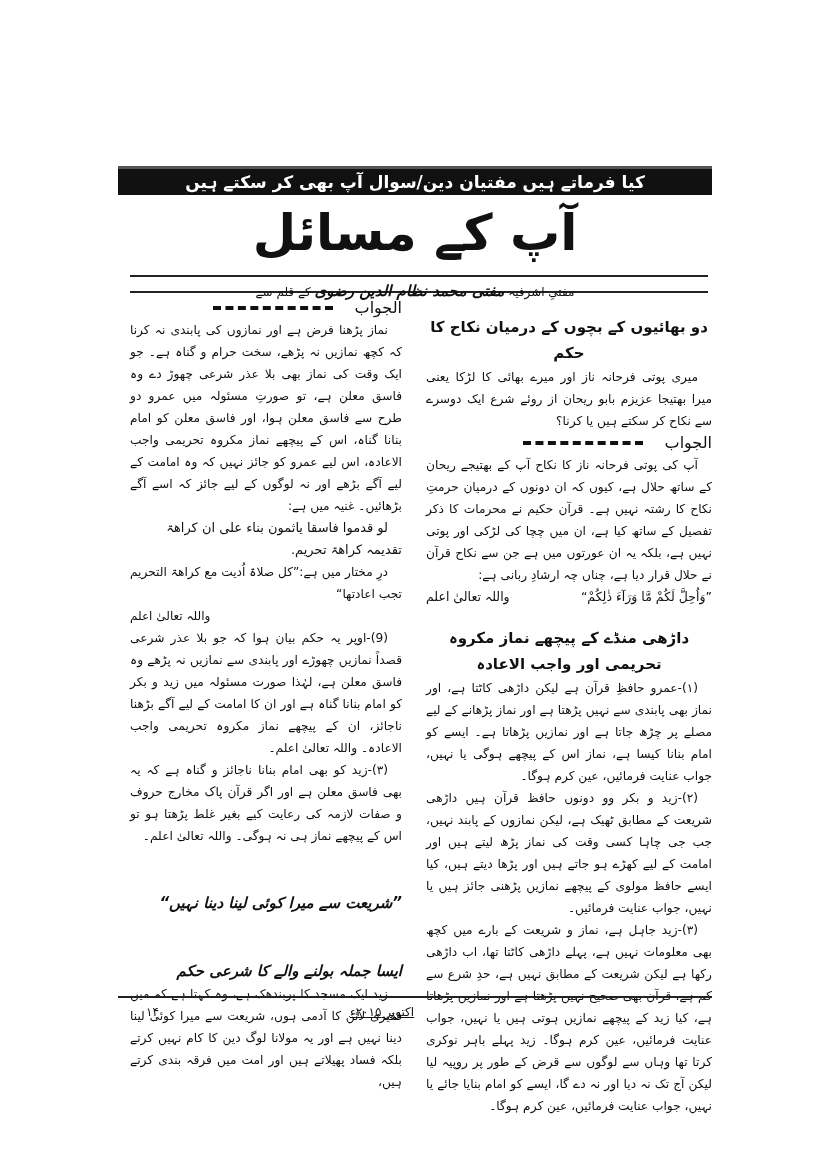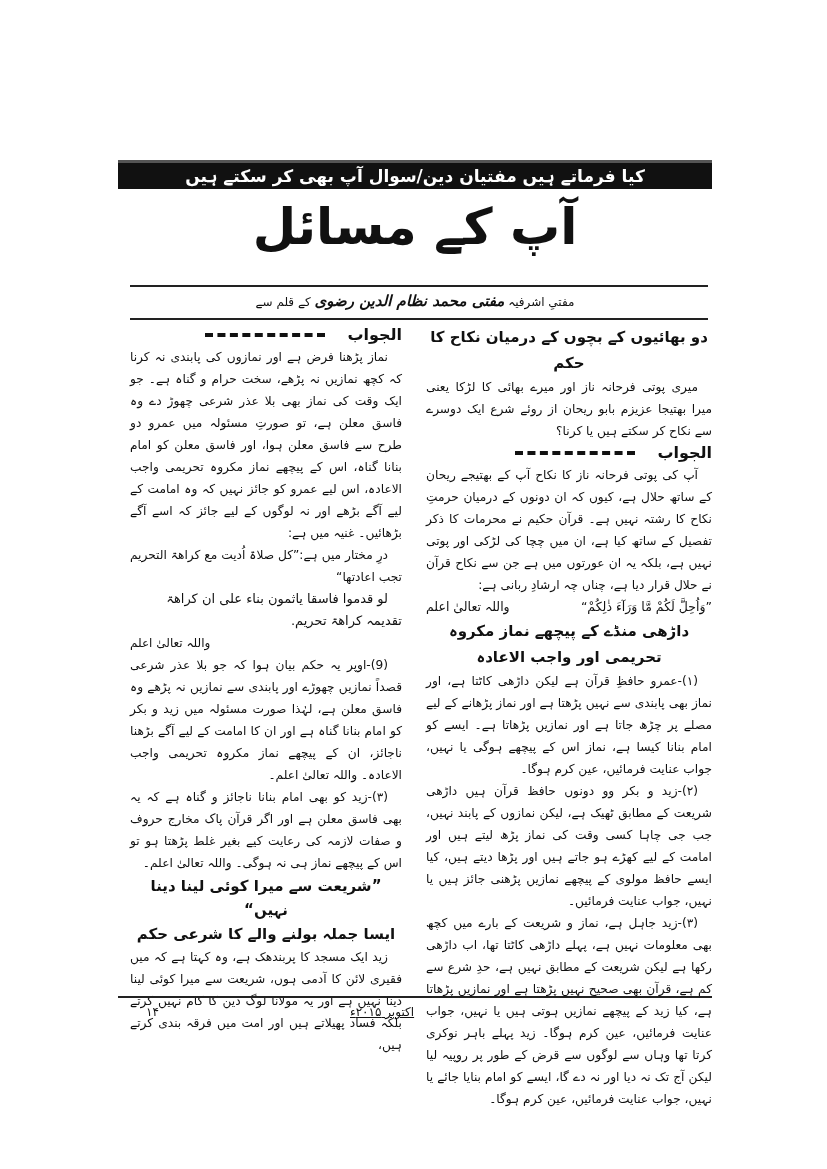--- a/index.html
+++ b/index.html
@@ -1,41 +1,41 @@
 <!DOCTYPE html>
 <html><head>
 <meta charset="utf-8">
 <style>
   html, body { margin: 0; padding: 0; background: #ffffff; }
   body { width: 827px; height: 1169px; position: relative; overflow: hidden;
          font-family: "DejaVu Sans", sans-serif; color: #111; }
-  .page { position: absolute; left: 118px; top: 160px; width: 594px; }
+  .page { position: absolute; left: 118px; top: 166px; width: 594px; }
   .topbar { height: 26px; background: #111; border-top: 3px solid #555;
             color: #fff; direction: rtl; text-align: center; font-weight: bold;
             font-size: 17px; line-height: 26px; }
   .main-title { direction: rtl; text-align: center; font-weight: bold; font-size: 50px;
-                line-height: 76px; height: 96px; letter-spacing: 1px; }
+                line-height: 76px; height: 80px; letter-spacing: 1px; }
   .rule { height: 2px; background: #222; margin: 0 4px 0 12px; }
-  .byline { direction: rtl; text-align: center; height: 31px; line-height: 29px;
+  .byline { direction: rtl; text-align: center; height: 14px; line-height: 29px;
             font-size: 12px; }
   .byline .name { font-weight: bold; font-size: 15px; font-style: italic; }
   .cols { position: relative; height: 680px; }
   .col { position: absolute; top: 4px; direction: rtl; text-align: justify;
          font-size: 12.2px; line-height: 22px; }
   .col.right { right: 0; width: 286px; }
   .col.left { left: 12px; width: 272px; }
-  .h-sec { font-weight: bold; font-size: 15px; text-align: center; line-height: 26px; }
-  .h-answer { font-weight: bold; font-size: 16px; line-height: 22px; text-align: right;
+  .h-sec { font-weight: bold; font-size: 15px; text-align: center; line-height: 26px; margin-top: 17px; }
+  .h-answer { font-weight: normal; font-size: 16px; line-height: 22px; text-align: right;
               display: flex; align-items: center; gap: 20px; }
   .dash { flex: 0 0 auto; width: 120px; height: 0; border-top: 4px dashed #111; margin-right: 2px; }
   .para { margin: 0; text-indent: 14px; }
   .arabic { text-align: right; font-size: 13px; }
   .quote-line { display: flex; justify-content: space-between; font-size: 12.5px; }
   .closing { text-align: left; font-size: 12px; }
-  .h-left { font-weight: bold; font-size: 15px; text-align: center; line-height: 24px; }
+  .h-left { font-weight: bold; font-style: italic; font-size: 15px; text-align: right; line-height: 24px; margin-top: 44px; }
   .footer-rule { position: absolute; left: 118px; width: 594px; top: 996px; height: 2px; background: #222; }
   .footer { position: absolute; left: 118px; width: 594px; top: 1000px; height: 24px;
             font-size: 12px; line-height: 24px; }
   .footer .pub { position: absolute; right: 8px; direction: rtl; }
   .footer .date { position: absolute; left: 232px; direction: rtl; text-decoration: underline; }
   .footer .pnum { position: absolute; left: 28px; }
 </style>
 </head>
 <body>
 
@@ -68,22 +68,22 @@
       <p class="para">(۲)-زید و بکر وو دونوں حافظ قرآن ہیں داڑھی شریعت کے مطابق ٹھیک ہے، لیکن نمازوں کے پابند نہیں، جب جی چاہا کسی وقت کی نماز پڑھ لیتے ہیں اور امامت کے لیے کھڑے ہو جاتے ہیں اور پڑھا دیتے ہیں، کیا ایسے حافظ مولوی کے پیچھے نمازیں پڑھنی جائز ہیں یا نہیں، جواب عنایت فرمائیں۔</p>
       <p class="para">(۳)-زید جاہل ہے، نماز و شریعت کے بارے میں کچھ بھی معلومات نہیں ہے، پہلے داڑھی کاٹتا تھا، اب داڑھی رکھا ہے لیکن شریعت کے مطابق نہیں ہے، حدِ شرع سے کم ہے، قرآن بھی صحیح نہیں پڑھتا ہے اور نمازیں پڑھاتا ہے، کیا زید کے پیچھے نمازیں ہوتی ہیں یا نہیں، جواب عنایت فرمائیں، عین کرم ہوگا۔ زید پہلے باہر نوکری کرتا تھا وہاں سے لوگوں سے قرض کے طور پر روپیہ لیا لیکن آج تک نہ دیا اور نہ دے گا، ایسے کو امام بنایا جائے یا نہیں، جواب عنایت فرمائیں، عین کرم ہوگا۔</p>
     </div>
 
     <div class="col left">
       <div class="h-answer">
         <span>الجواب</span>
         <span class="dash"></span>
       </div>
       <p class="para">نماز پڑھنا فرض ہے اور نمازوں کی پابندی نہ کرنا کہ کچھ نمازیں نہ پڑھے، سخت حرام و گناہ ہے۔ جو ایک وقت کی نماز بھی بلا عذر شرعی چھوڑ دے وہ فاسق معلن ہے، تو صورتِ مسئولہ میں عمرو دو طرح سے فاسق معلن ہوا، اور فاسق معلن کو امام بنانا گناہ، اس کے پیچھے نماز مکروہ تحریمی واجب الاعادہ، اس لیے عمرو کو جائز نہیں کہ وہ امامت کے لیے آگے بڑھے اور نہ لوگوں کے لیے جائز کہ اسے آگے بڑھائیں۔ غنیہ میں ہے:</p>
+      <p class="para arabic">لو قدموا فاسقا یاثمون بناء علی ان کراھۃ تقدیمہ کراھۃ تحریم.</p>
       <p class="para">درِ مختار میں ہے:”کل صلاۃ اُدیت مع کراھۃ التحریم تجب اعادتھا“</p>
-      <p class="para arabic">لو قدموا فاسقا یاثمون بناء علی ان کراھۃ تقدیمہ کراھۃ تحریم.</p>
       <div class="closing">واللہ تعالیٰ اعلم</div>
       <p class="para">(9)-اوپر یہ حکم بیان ہوا کہ جو بلا عذر شرعی قصداً نمازیں چھوڑے اور پابندی سے نمازیں نہ پڑھے وہ فاسق معلن ہے، لہٰذا صورت مسئولہ میں زید و بکر کو امام بنانا گناہ ہے اور ان کا امامت کے لیے آگے بڑھنا ناجائز، ان کے پیچھے نماز مکروہ تحریمی واجب الاعادہ۔ واللہ تعالیٰ اعلم۔</p>
       <p class="para">(۳)-زید کو بھی امام بنانا ناجائز و گناہ ہے کہ یہ بھی فاسق معلن ہے اور اگر قرآن پاک مخارج حروف و صفات لازمہ کی رعایت کیے بغیر غلط پڑھتا ہو تو اس کے پیچھے نماز ہی نہ ہوگی۔ واللہ تعالیٰ اعلم۔</p>
       <div class="h-left">”شریعت سے میرا کوئی لینا دینا نہیں“</div>
       <div class="h-left">ایسا جملہ بولنے والے کا شرعی حکم</div>
       <p class="para">زید ایک مسجد کا پربندھک ہے، وہ کہتا ہے کہ میں فقیری لائن کا آدمی ہوں، شریعت سے میرا کوئی لینا دینا نہیں ہے اور یہ مولانا لوگ دین کا کام نہیں کرتے بلکہ فساد پھیلاتے ہیں اور امت میں فرقہ بندی کرتے ہیں،</p>
     </div>
   </div>
 </div>
 

